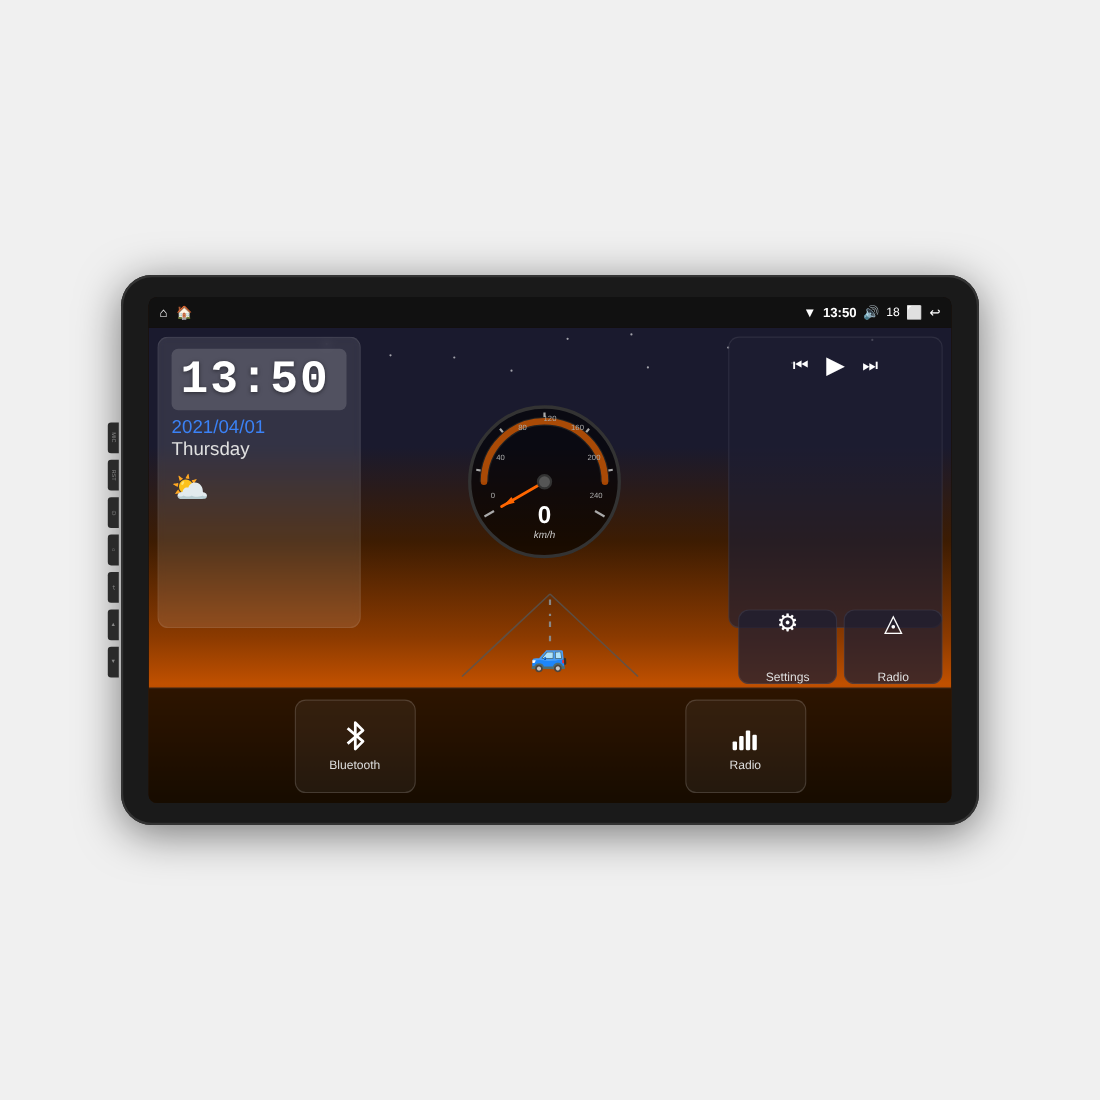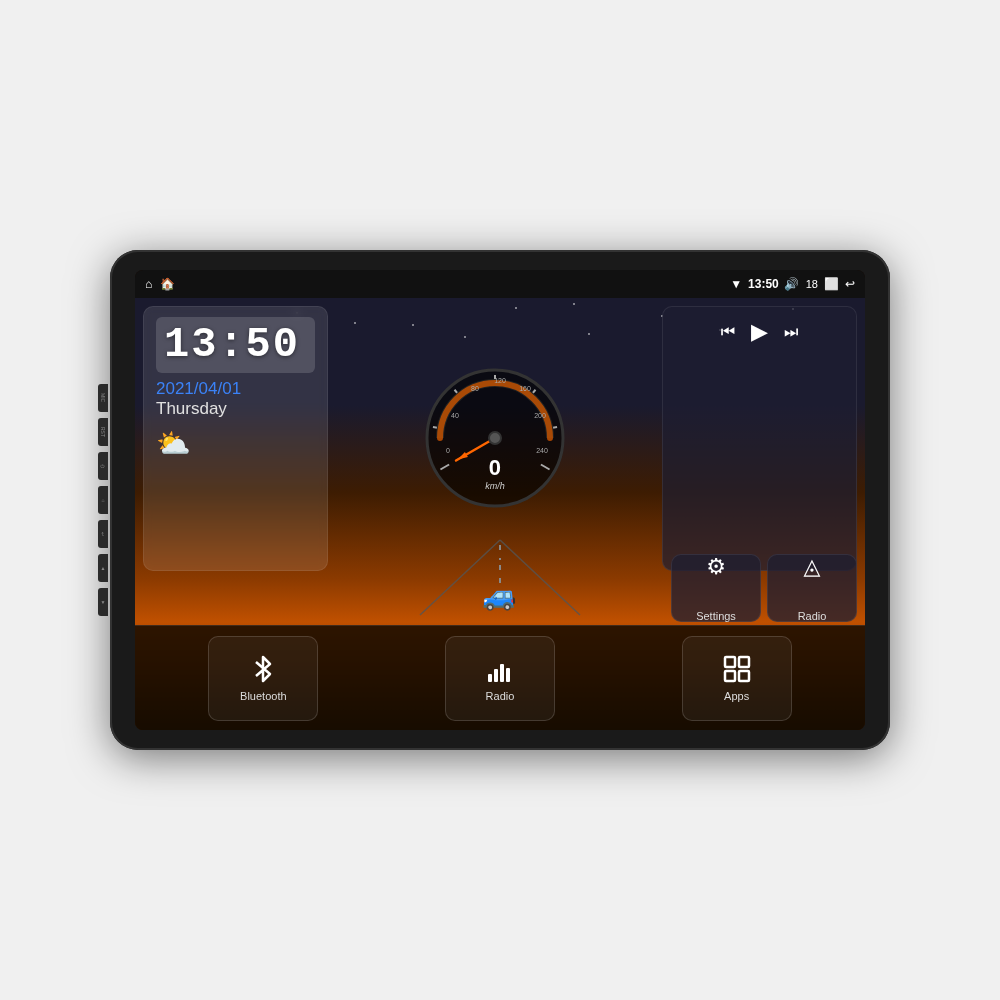--- a/index.html
+++ b/index.html
@@ -519,27 +519,18 @@
         <div class="toolbar-item">
           <svg width="30" height="30" viewBox="0 0 30 30">
             <rect x="3" y="20" width="4" height="8" fill="white" rx="1"></rect>
             <rect x="9" y="15" width="4" height="13" fill="white" rx="1"></rect>
             <rect x="15" y="10" width="4" height="18" fill="white" rx="1"></rect>
             <rect x="21" y="14" width="4" height="14" fill="white" rx="1"></rect>
           </svg>
           <span class="toolbar-label">Radio</span>
         </div>
 
-        <div class="toolbar-item">
-          <svg width="30" height="30" viewBox="0 0 30 30">
-            <rect x="3" y="3" width="10" height="10" fill="none" stroke="white" stroke-width="2.5" rx="1"></rect>
-            <rect x="17" y="3" width="10" height="10" fill="none" stroke="white" stroke-width="2.5" rx="1"></rect>
-            <rect x="3" y="17" width="10" height="10" fill="none" stroke="white" stroke-width="2.5" rx="1"></rect>
-            <rect x="17" y="17" width="10" height="10" fill="none" stroke="white" stroke-width="2.5" rx="1"></rect>
-          </svg>
-          <span class="toolbar-label">Apps</span>
-        </div>
 
 
       </div>
     </div>
   </div>
 </div>
 
 </body></html>

